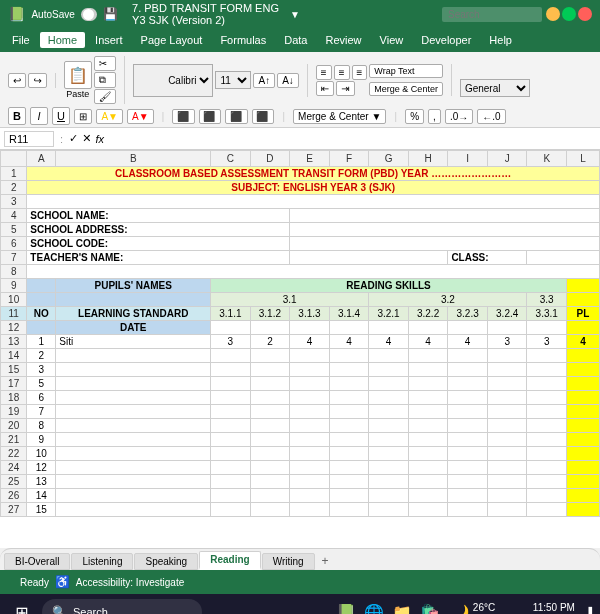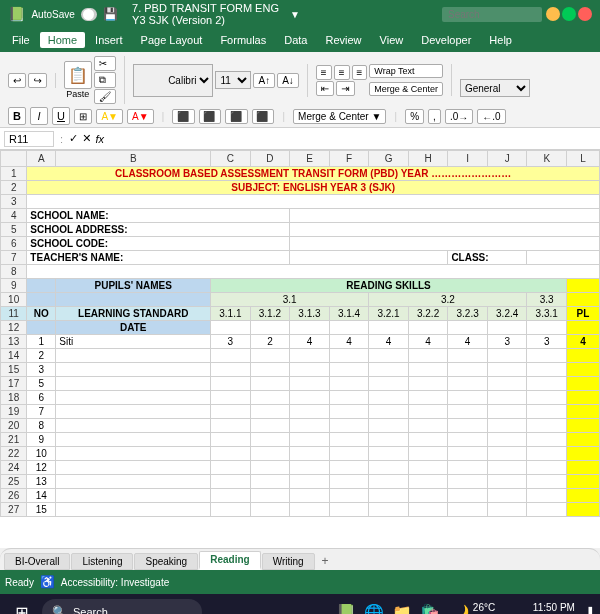--- a/index.html
+++ b/index.html
@@ -59,21 +59,21 @@
     .cell-bold-label { background: white; font-size: 10px; font-weight: bold; }
     .cell-selected { background: #cce8f0; }
 
     
     .sheet-tabs { background: #f0f0f0; border-top: 1px solid #d0d0d0; height: 22px; display: flex; align-items: flex-end; padding: 0 4px; gap: 1px; border-radius: 11px; }
     .sheet-tab { padding: 2px 10px; font-size: 10px; border: 1px solid #d0d0d0; background: #e0e0e0; cursor: pointer; border-radius: 2px 2px 0 0; }
     .sheet-tab.active { background: white; border-bottom: 3px solid #d946ef; font-weight: bold; color: #217346; border-bottom-color: white; }
     .tab-add { padding: 2px 6px; font-size: 12px; cursor: pointer; color: #666; }
 
     
-    .status-bar { background: #217346; height: 24px; display: flex; align-items: center; padding: 0 5px; color: white; font-size: 10px; gap: 8px; }
+    .status-bar { background: #217346; height: 24px; display: flex; align-items: center; padding: 0 20px; color: white; font-size: 10px; gap: 8px; }
     .status-left { flex: 1; display: flex; align-items: center; gap: 6px; }
 
     
     .taskbar { background: #1a1a2e; height: 36px; display: flex; align-items: center; padding: 0 8px; gap: 6px; }
     .taskbar-start { width: 28px; height: 28px; display: flex; align-items: center; justify-content: center; }
     .taskbar-search { background: rgba(255,255,255,0.1); border-radius: 16px; height: 26px; display: flex; align-items: center; padding: 0 10px; gap: 6px; color: white; font-size: 11px; flex: 0 0 160px; }
     .taskbar-icons { display: flex; align-items: center; gap: 4px; margin-left: auto; }
     .taskbar-icon { width: 24px; height: 24px; display: flex; align-items: center; justify-content: center; font-size: 14px; cursor: pointer; }
     .taskbar-weather { display: flex; align-items: center; gap: 3px; color: white; font-size: 10px; margin-left: 4px; }
     .taskbar-time { color: white; font-size: 10px; text-align: right; margin-left: 6px; }

